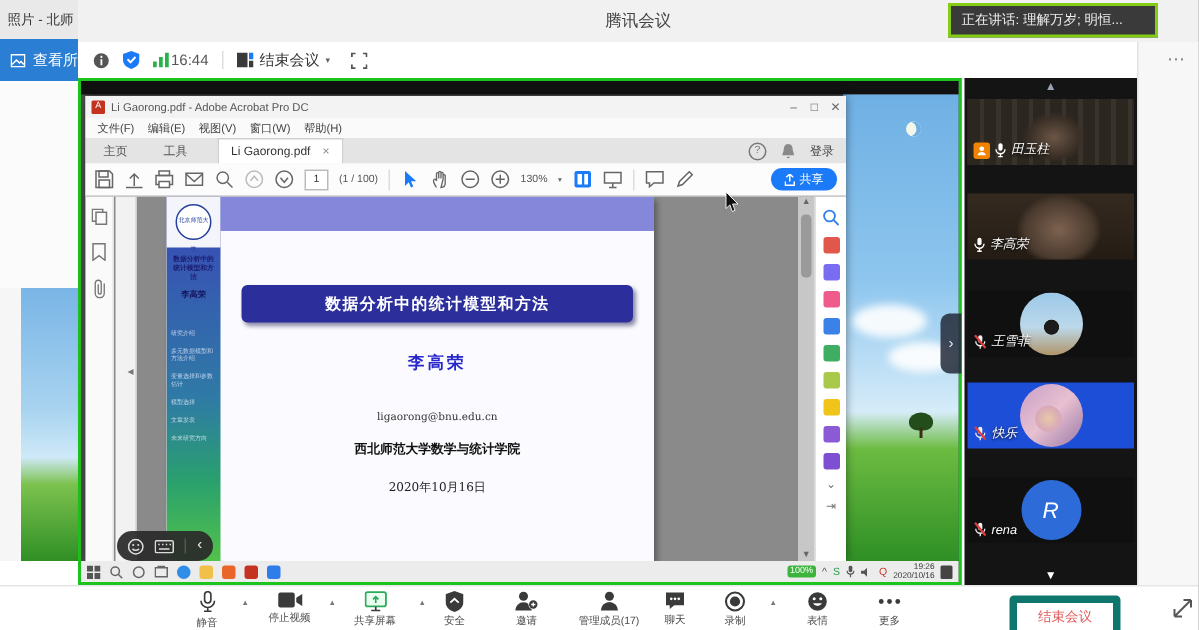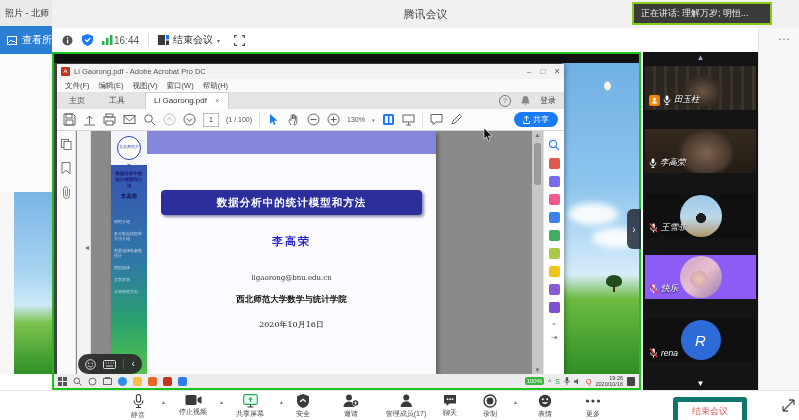--- a/index.html
+++ b/index.html
@@ -510,21 +510,21 @@
       <div class="pname">
         <svg width="9" height="10" viewBox="0 0 9 10">
             <rect x="3.1" y="0.5" width="2.8" height="5" rx="1.4" fill="#eee"></rect>
             <path d="M1.5 4.5 A3 3 0 0 0 7.5 4.5 M4.5 7.5 V9.5" stroke="#eee" fill="none" stroke-width=".9"></path>
             <path d="M1 0.5 L8 9" stroke="#e23d3d" stroke-width="1.4"></path>
           </svg>
         <span>王雪菲</span>
       </div>
     </div>
 
-    <div class="ptile" style="top:203px;background:#8b5cf6">
+    <div class="ptile" style="top:203px;background:#1d4ed8">
       <div class="avatar" style="width:42px;height:42px;background:
            radial-gradient(circle 12px at 45% 55%, #e8c8a8 0%, #d8a8b8 70%, transparent 75%),
            linear-gradient(135deg,#c8a0c8 0%,#e8c0d0 50%,#9878a8 100%)"></div>
       <div class="pname">
         <svg width="9" height="10" viewBox="0 0 9 10">
             <rect x="3.1" y="0.5" width="2.8" height="5" rx="1.4" fill="#eee"></rect>
             <path d="M1.5 4.5 A3 3 0 0 0 7.5 4.5 M4.5 7.5 V9.5" stroke="#eee" fill="none" stroke-width=".9"></path>
             <path d="M1 0.5 L8 9" stroke="#e23d3d" stroke-width="1.4"></path>
           </svg>
         <span>快乐</span>

